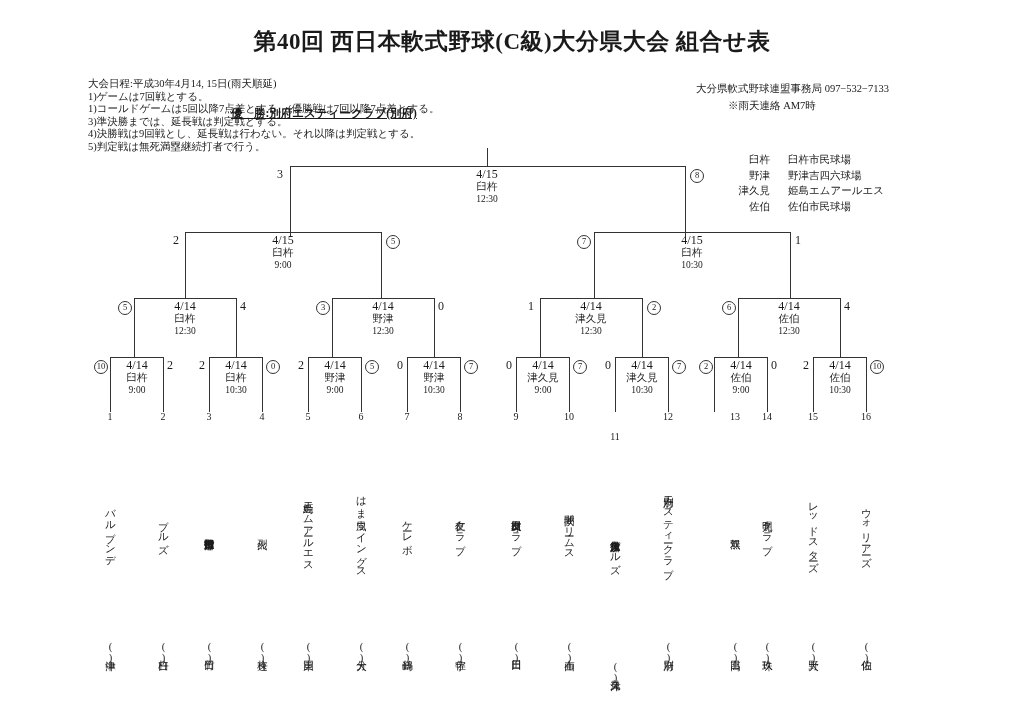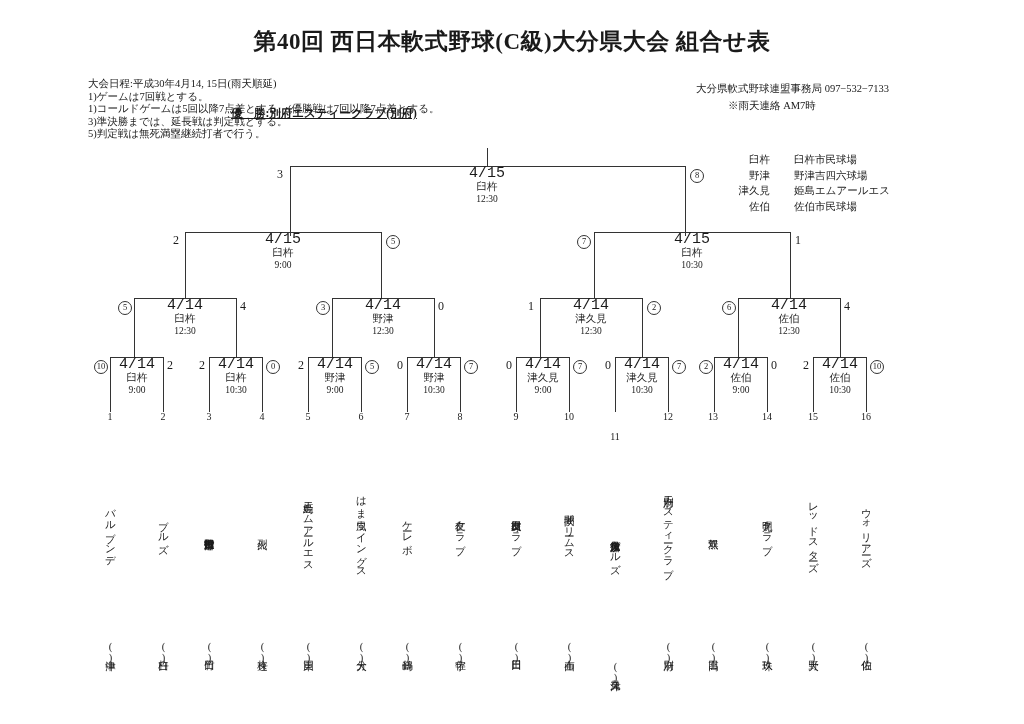--- a/index.html
+++ b/index.html
@@ -24,28 +24,28 @@
 
   
   .office{position:absolute;left:676px;top:80px;font-size:10.5px;line-height:17px;white-space:nowrap;margin-left:20px;}
   .office .l2{margin-left:32px;}
   .office .l3{margin-left:24px;}
 
   
   .venues{position:absolute;left:722px;top:152px;font-size:10.5px;line-height:15.5px;}
   .venues .row{display:flex;white-space:nowrap;}
   .venues .vn{width:48px;text-align:right;}
-  .venues .vv{margin-left:24px;}
+  .venues .vv{margin-left:18px;}
 
   
   .hl{position:absolute;background:#333;height:1px;}
   .vl{position:absolute;background:#333;width:1px;}
 
   .mbox{position:absolute;text-align:center;font-size:9.5px;line-height:12.6px;white-space:nowrap;}
-  .mbox .d{font-size:15px;font-family:Liberation Mono, monospace;}
+  .mbox .d{font-size:12px;}
   .mbox .v{font-size:10.5px;}
   .mbox .t{font-size:9.5px;}
 
   .score{position:absolute;font-size:12px;line-height:12px;white-space:nowrap;}
   .seed{position:absolute;font-size:10px;line-height:12px;white-space:nowrap;}
   .seed span{
     display:inline-block;border:1px solid #333;border-radius:50%;
     width:12px;height:12px;line-height:11px;text-align:center;font-size:8.5px;
   }
 
@@ -70,20 +70,21 @@
 
 <div class="page">
 
   <div class="title">第40回 西日本軟式野球(C級)大分県大会  組合せ表</div>
 
   <div class="notes">
     <div>大会日程:平成30年4月14, 15日(雨天順延)</div>
     <div>1)ゲームは7回戦とする。</div>
     <div>1)コールドゲームは5回以降7点差とする。(優勝戦は7回以降7点差とする。</div>
     <div>3)準決勝までは、延長戦は判定戦とする。</div>
+    <div>4)決勝戦は9回戦とし、延長戦は行わない。それ以降は判定戦とする。</div>
     <div>5)判定戦は無死満塁継続打者で行う。</div>
   </div>
   <div class="champ">優　勝:別府エスティークラブ(別府)</div>
 
   <div class="office">
     <div class="l1">大分県軟式野球連盟事務局  097−532−7133</div>
     <div class="l2">※雨天連絡  AM7時</div>
   </div>
 
   <div class="venues">
@@ -340,21 +341,21 @@
   <div class="team" style="left:600px;top:432px;">
     <div class="num">11</div>
     <div class="nm">津久見市役所ブルズ</div>
     <div class="city">(津久見)</div>
   </div>
   <div class="team" style="left:653px;top:412px;">
     <div class="num">12</div>
     <div class="nm">別府エスティークラブ</div>
     <div class="city">(別府)</div>
   </div>
-  <div class="team" style="left:698px;top:412px;">
+  <div class="team" style="left:720px;top:412px;">
     <div class="num">13</div>
     <div class="nm">無双</div>
     <div class="city">(高田)</div>
   </div>
   <div class="team" style="left:752px;top:412px;">
     <div class="num">14</div>
     <div class="nm">九明クラブ</div>
     <div class="city">(玖珠)</div>
   </div>
   <div class="team" style="left:798px;top:412px;">

